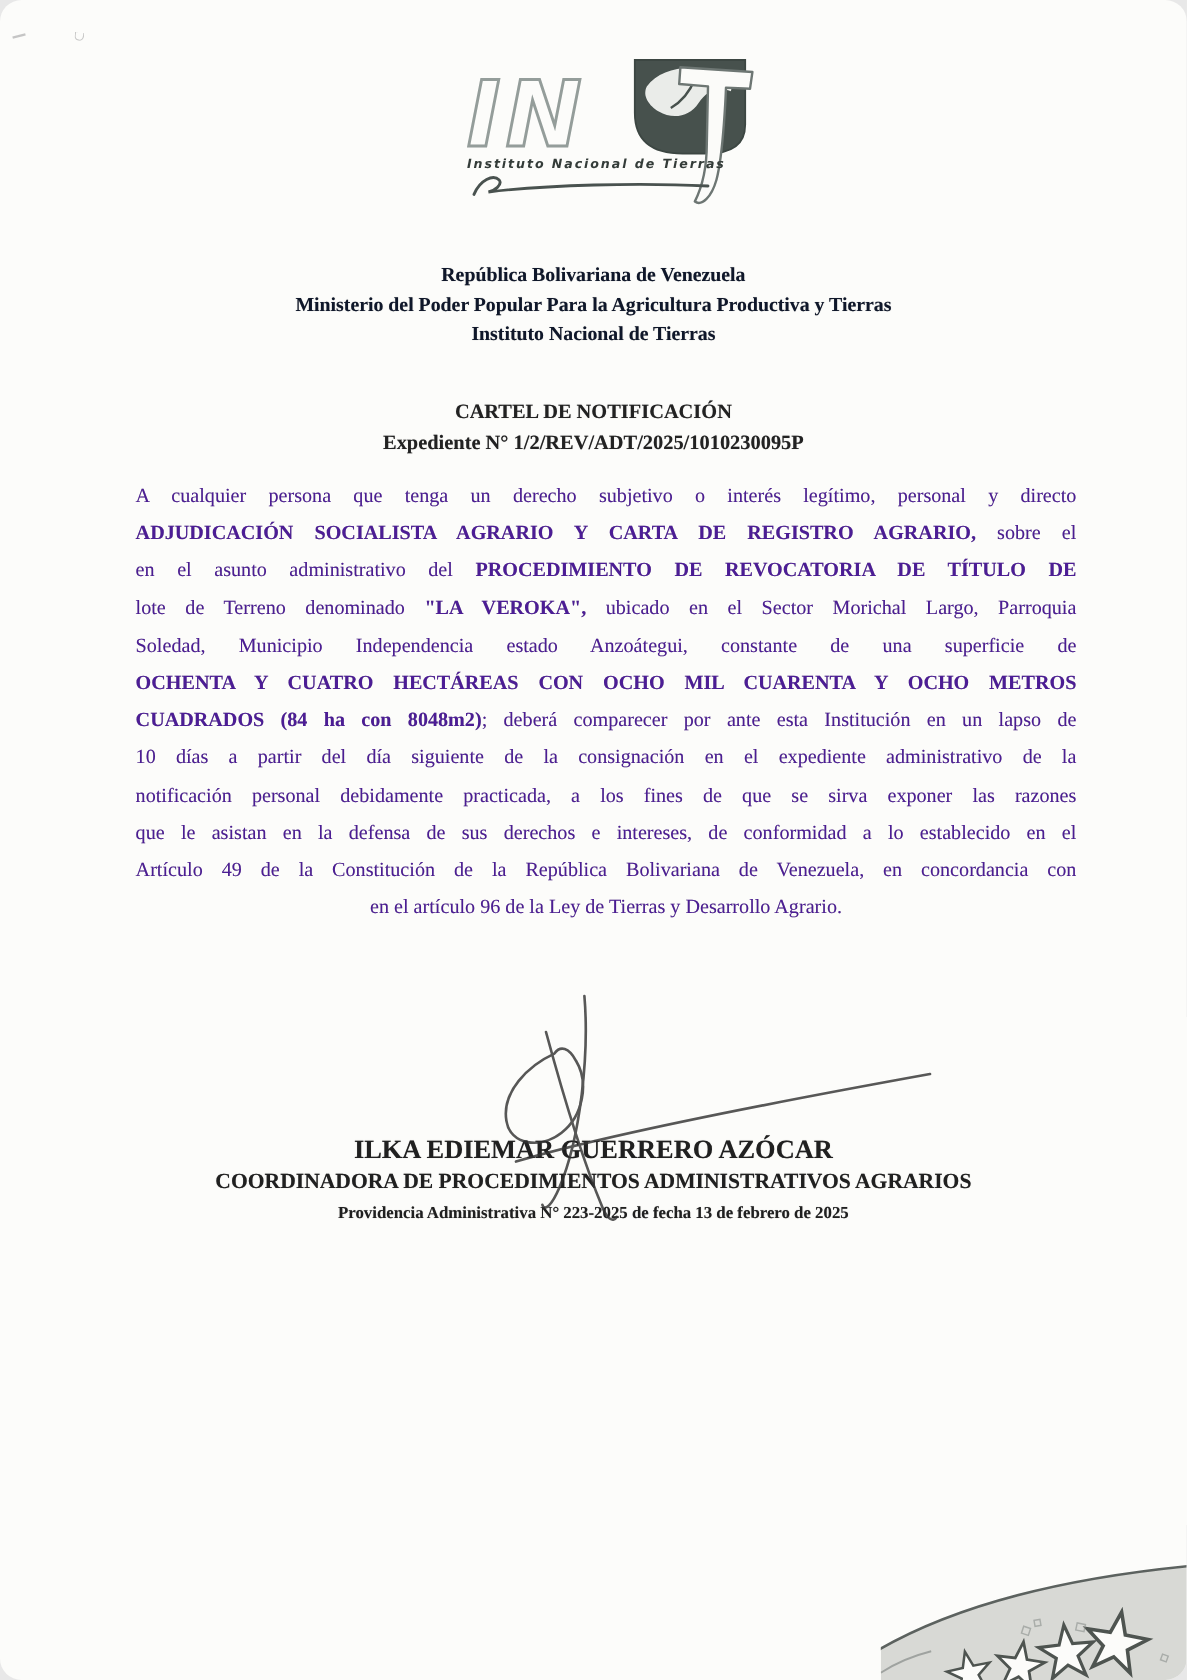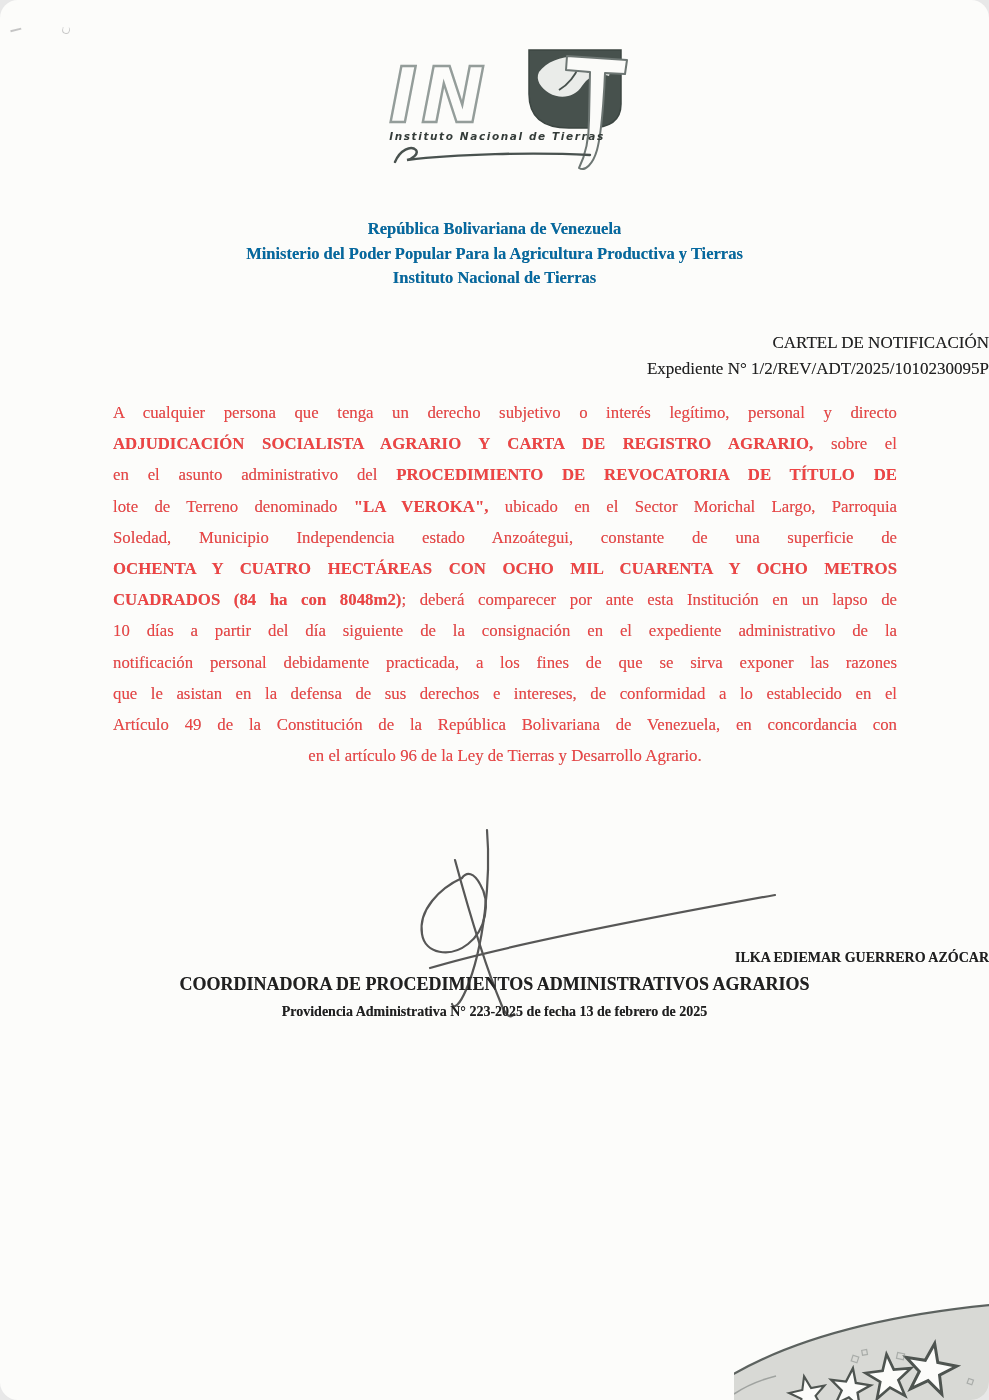--- a/index.html
+++ b/index.html
@@ -18,42 +18,42 @@
   
   .speck { position: absolute; opacity: .75; }
   .speck-1 { left: 10px; top: 26px; width: 11px; height: 5px; border-bottom: 2px solid #b3b3b3; transform: rotate(-14deg); }
   .speck-2 { left: 62px; top: 27px; width: 8px; height: 7px; border: 1.5px solid #b8b8b8; border-top: none; border-radius: 0 0 6px 6px; transform: rotate(8deg); }
 
   .logo-wrap { position: absolute; left: 383px; top: 40px; width: 262px; height: 134px; }
 
   .org-header {
     position: absolute; top: 217px; left: 0; width: 100%;
     text-align: center; font-weight: bold; font-size: 16.5px; line-height: 24.6px;
-    color: #0369a1; text-shadow: 0 0 .6px rgba(34,34,34,.45);
+    color: #0f172a; text-shadow: 0 0 .6px rgba(34,34,34,.45);
   }
   .doc-title {
     position: absolute; top: 330px; left: 0; width: 100%;
-    text-align: right; font-weight: normal; font-size: 17px; line-height: 25.5px;
+    text-align: center; font-weight: bold; font-size: 17px; line-height: 25.5px;
     color: #222; text-shadow: 0 0 .6px rgba(34,34,34,.45);
   }
   .doc-body {
     position: absolute; top: 397px; left: 113px; width: 784px;
-    font-size: 16.8px; line-height: 31.2px; color: #ef4444;
+    font-size: 16.8px; line-height: 31.2px; color: #4c1d95;
     text-shadow: 0 0 .5px rgba(40,40,40,.35);
   }
   .doc-line { width: 100%; text-align: center; }
   .doc-line.just { text-align: justify; text-align-last: justify; }
   .b { font-weight: bold; }
 
   .sign-block {
     position: absolute; top: 944px; left: 0; width: 100%;
     text-align: center; font-weight: bold; color: #202020; line-height: 27px;
     text-shadow: 0 0 .6px rgba(32,32,32,.45);
   }
-  .sign-name { font-size: 14px; text-align: right; }
+  .sign-name { font-size: 22px; }
   .sign-role { font-size: 18px; }
   .sign-prov { font-size: 14px; }
 
   .signature-svg { position: absolute; left: 370px; top: 818px; width: 420px; height: 215px; pointer-events: none; z-index: 5; }
   .seal-svg { position: absolute; right: 0; bottom: 0; width: 255px; height: 118px; }
 </style>
 </head>
 <body>
 
 <div class="page">

